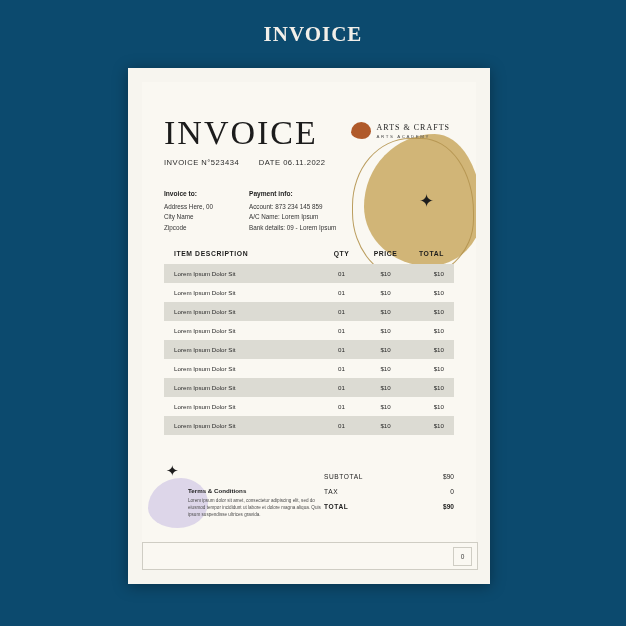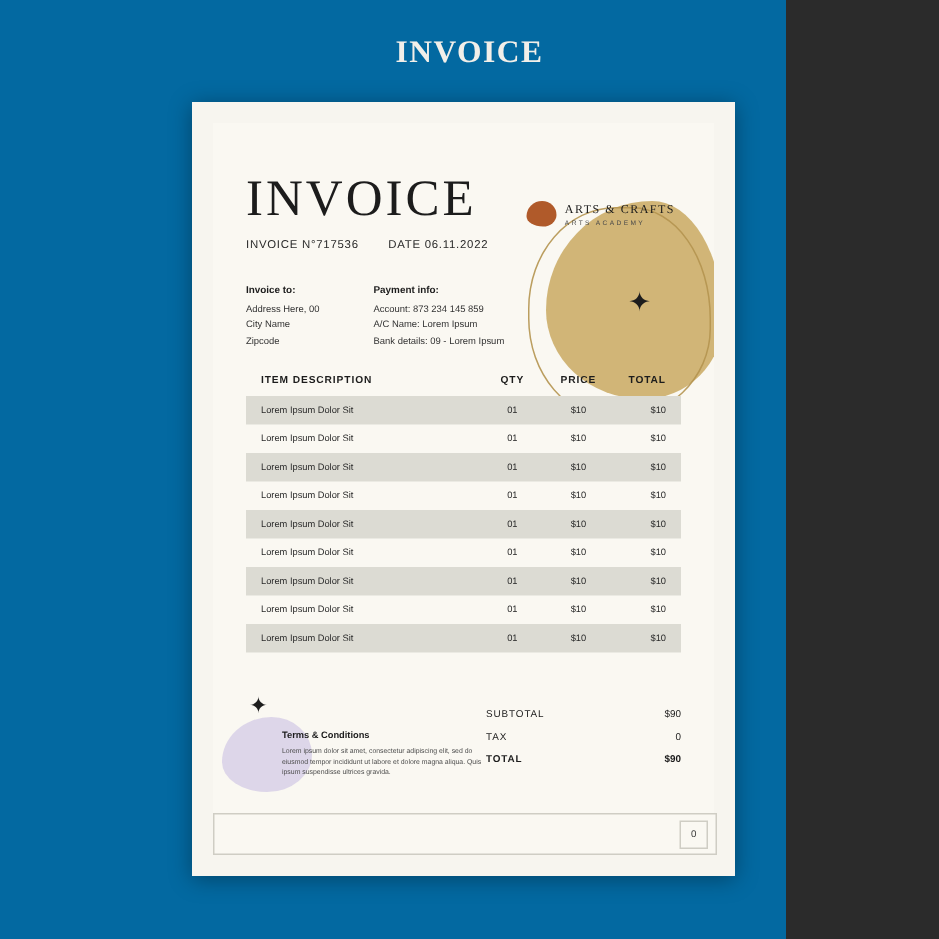--- a/index.html
+++ b/index.html
@@ -8,23 +8,23 @@
   }
   body {
     width: 626px;
     height: 626px;
     background: #2b2b2b;
     font-family: "Liberation Sans", sans-serif;
     overflow: hidden;
   }
   .page {
     position: relative;
-    width: 524px;
+    width: 626px;
     height: 626px;
-    background: #0369a1;
+    background: #0c4a6e;
   }
   
   .top-heading {
     position: absolute;
     top: 22px;
     left: 0;
     width: 626px;
     text-align: center;
     color: #f2efe9;
   }
@@ -120,21 +120,21 @@
     color: #2a2a2a;
   }
   .invoice-meta .date {
     margin-left: 17px;
     text-align: right;
   }
   
   .logo {
     position: absolute;
     right: 26px;
-    top: 52px;
+    top: 40px;
     display: flex;
     align-items: center;
     gap: 6px;
   }
   .logo-mark {
     width: 20px;
     height: 17px;
     background: #b05a2a;
     border-radius: 52% 48% 45% 55% / 60% 55% 45% 40%;
   }
@@ -269,21 +269,21 @@
 
       <div class="blob-gold"></div>
       <div class="blob-line"></div>
       <div class="blob-lilac"></div>
       <div class="star star-1">✦</div>
       <div class="star star-2">✦</div>
 
       <div class="hdr">
         <div class="invoice-word">INVOICE</div>
         <div class="invoice-meta">
-          <span>INVOICE N°717536</span>
+          <span>INVOICE N°523434</span>
           <span class="date">DATE  06.11.2022</span>
         </div>
       </div>
 
       <div class="logo">
         <div class="logo-mark"></div>
         <div class="logo-text">
           <div class="l1">ARTS &amp; CRAFTS</div>
           <div class="l2">ARTS ACADEMY</div>
         </div>

